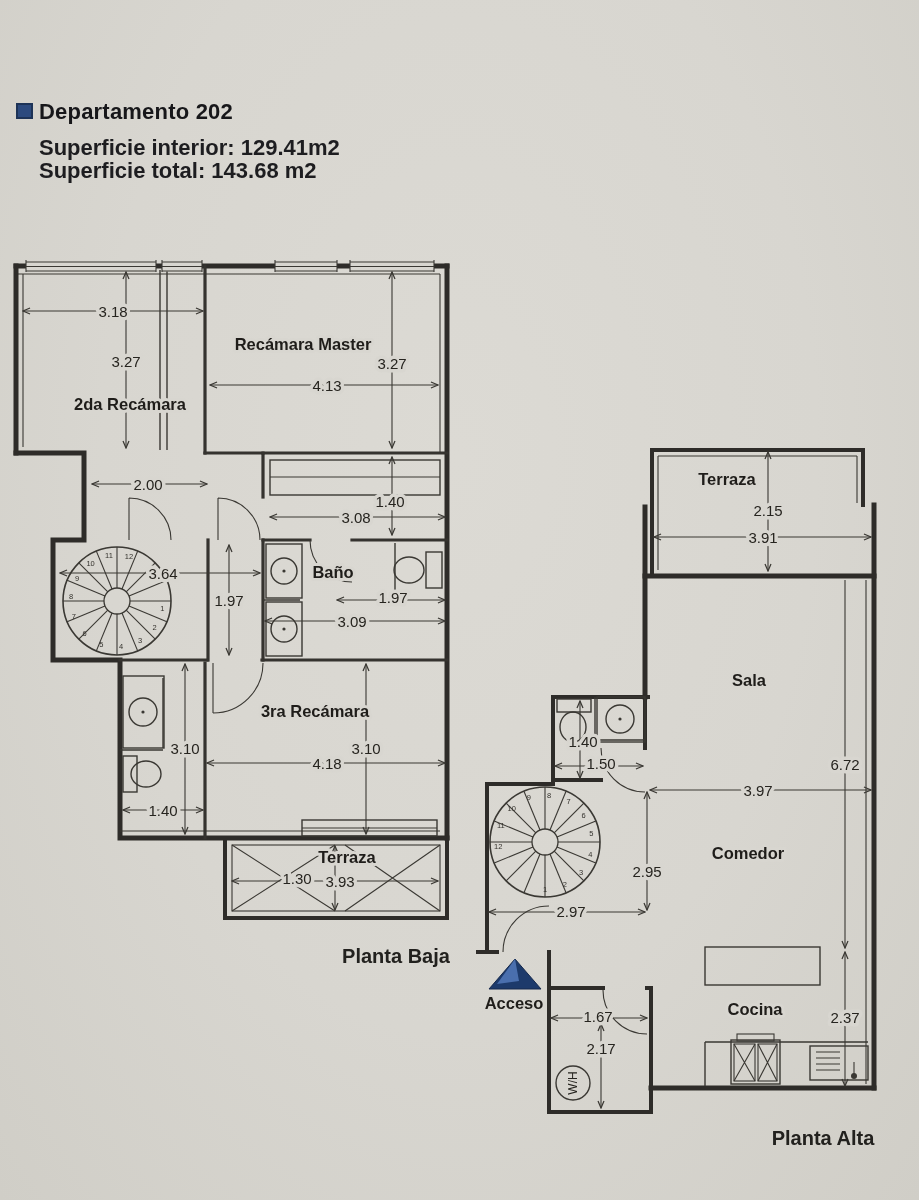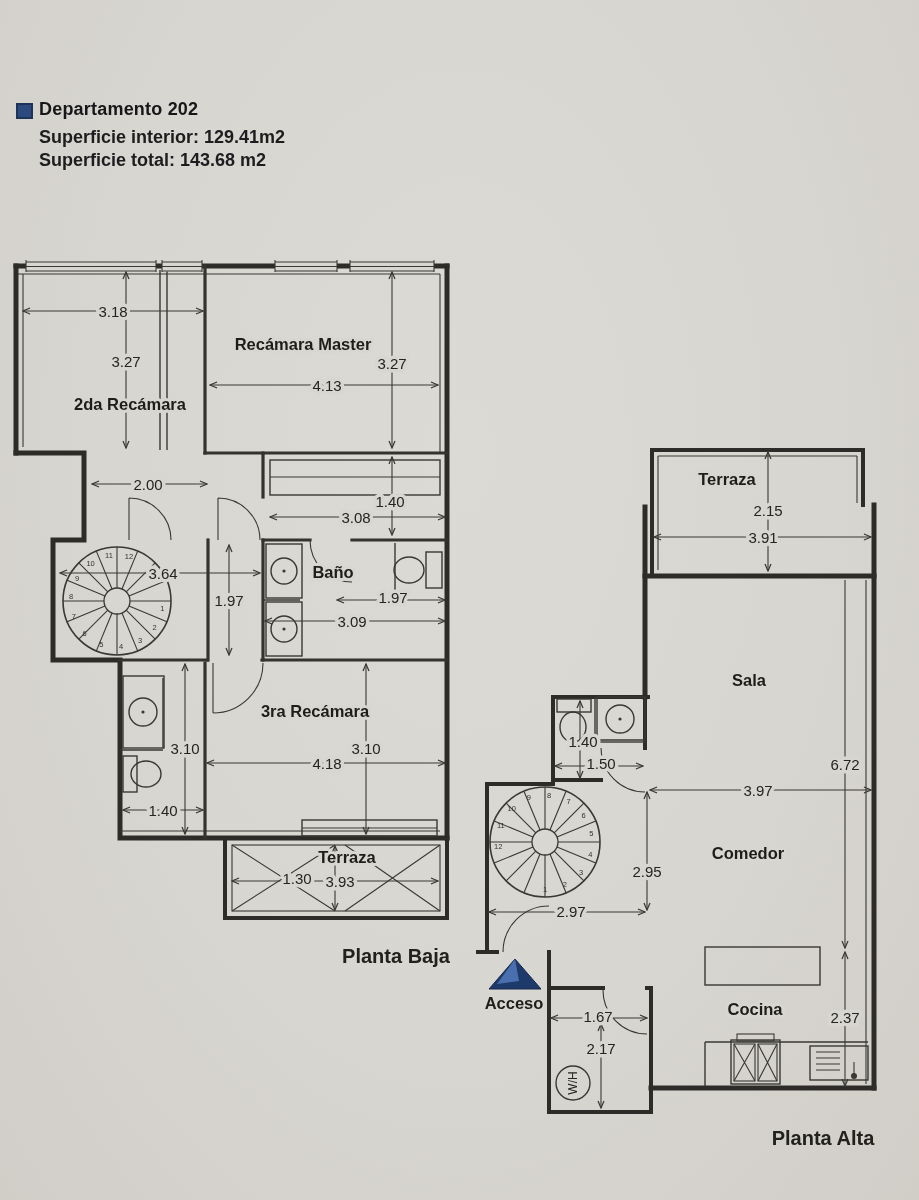--- a/index.html
+++ b/index.html
@@ -4,22 +4,22 @@
 <style>
   html,body{margin:0;padding:0;}
   body{
     width:919px;height:1200px;position:relative;overflow:hidden;
     font-family:"Liberation Sans",sans-serif;
     background:radial-gradient(ellipse at 50% 38%, #dcdad4 0%, #d8d6d0 55%, #d0cec7 100%);
   }
   .title-block{position:absolute;left:16px;top:99px;color:#17171a;}
   .tb-row{display:flex;align-items:flex-start;}
   .tb-bullet{width:17px;height:16px;background:#2c4a7e;border:2px solid #1d3357;margin:4px 6px 0 0;box-sizing:border-box;}
-  .tb-title{font-size:18px;font-weight:700;letter-spacing:.2px;text-align:right;}
-  .tb-lines{margin-left:23px;margin-top:6px;font-size:18px;font-weight:700;line-height:22.5px;color:#1d1d20;}
+  .tb-title{font-size:22px;font-weight:700;letter-spacing:.2px;text-align:right;}
+  .tb-lines{margin-left:23px;margin-top:12px;font-size:22px;font-weight:700;line-height:22.5px;color:#1d1d20;}
   svg{position:absolute;left:0;top:0;}
   .wall{stroke:#2e2c29;stroke-width:5;fill:none;stroke-linecap:square;}
   .wall4{stroke:#2e2c29;stroke-width:4;fill:none;stroke-linecap:square;}
   .wall3{stroke:#35332f;stroke-width:3.2;fill:none;stroke-linecap:square;}
   .thin{stroke:#3a3833;stroke-width:1.4;fill:none;}
   .thin2{stroke:#3a3833;stroke-width:1.1;fill:none;}
   .dim{stroke:#3a3833;stroke-width:1.1;fill:none;}
   .paper{fill:#d8d6d0;stroke:none;}
   .dimt{font:400 15px "Liberation Sans",sans-serif;fill:#26241f;text-anchor:middle;dominant-baseline:central;
         paint-order:stroke;stroke:#d8d6d0;stroke-width:7px;stroke-linejoin:round;}

